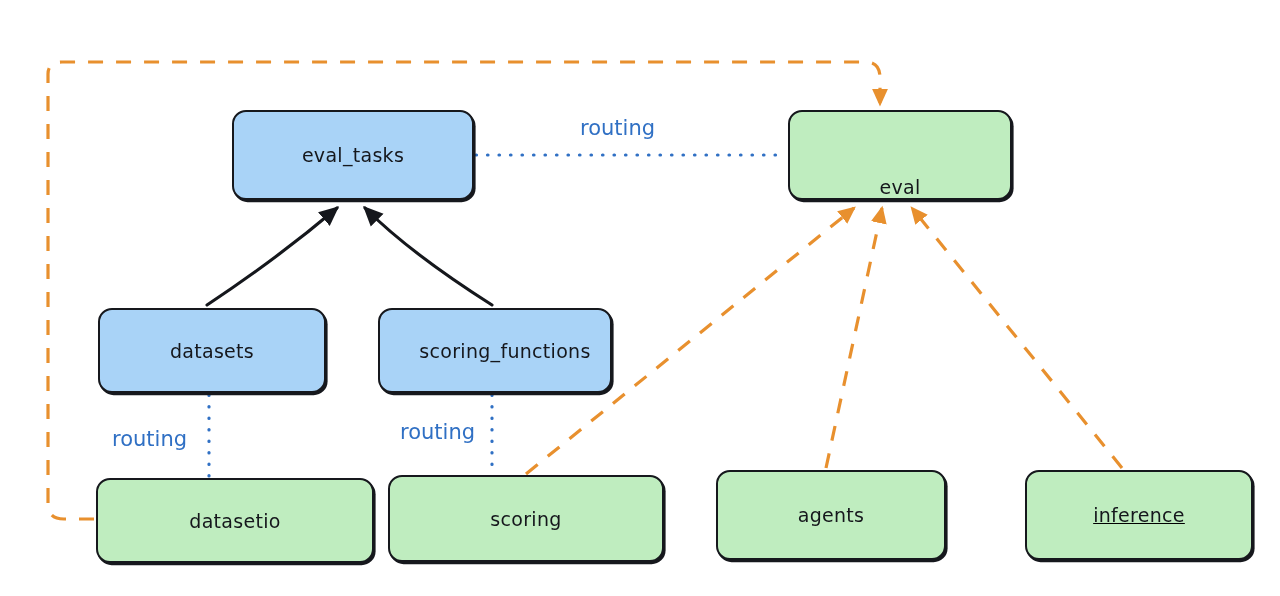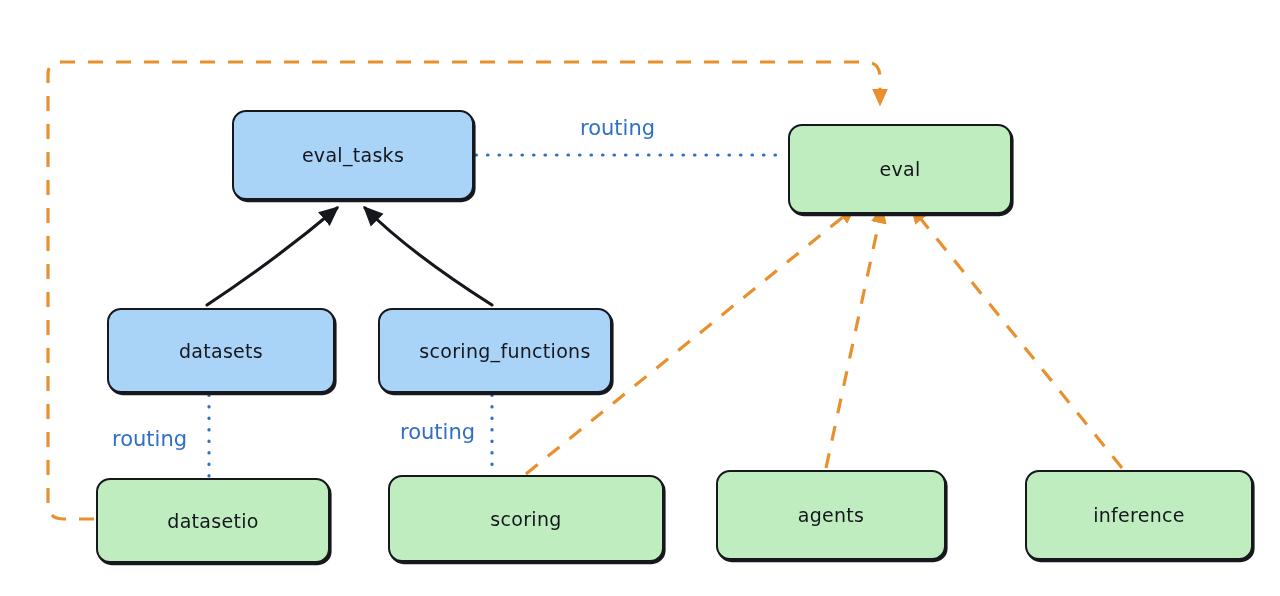--- a/index.html
+++ b/index.html
@@ -107,45 +107,45 @@
 
     <g>
       <path d="M 1122 468 L 912 208" fill="none" stroke="#e8902e" stroke-width="3.2" stroke-linecap="butt" stroke-dasharray="15 13" marker-end="url(#arrow-orange)"></path>
     </g>
   </svg>
 
   <div class="node blue" style="left:232px; top:110px; width:242px; height:90px;">
     <span class="node-label">eval_tasks</span>
   </div>
 
-  <div class="node green" style="left:788px; top:124px; width:224px; height:90px;">
+  <div class="node green" style="left:788px; top:110px; width:224px; height:90px;align-items:flex-end;">
     <span class="node-label">eval</span>
   </div>
 
-  <div class="node blue" style="left:98px; top:308px; width:228px; height:85px;margin-left:9px;">
+  <div class="node blue" style="left:98px; top:308px; width:228px; height:85px;">
     <span class="node-label">datasets</span>
   </div>
 
   <div class="node blue" style="left:378px; top:308px; width:234px; height:85px;padding-left:20px;">
     <span class="node-label">scoring_functions</span>
   </div>
 
-  <div class="node green" style="left:96px; top:478px; width:234px; height:85px;align-items:center;">
+  <div class="node green" style="left:96px; top:478px; width:278px; height:85px;align-items:center;">
     <span class="node-label">datasetio</span>
   </div>
 
   <div class="node green" style="left:388px; top:475px; width:276px; height:87px;">
     <span class="node-label">scoring</span>
   </div>
 
   <div class="node green" style="left:708px; top:470px; width:230px; height:90px;margin-left:8px;">
     <span class="node-label">agents</span>
   </div>
 
-  <div class="node green" style="left:1025px; top:470px; width:228px; height:90px;">
+  <div class="node green" style="left:1025px; top:470px; width:228px; height:90px;text-decoration:underline;">
     <span class="node-label">inference</span>
   </div>
 
   <div class="edge-label" style="left:578px; top:116px;">routing</div>
 
   <div class="edge-label" style="left:110px; top:427px;">routing</div>
 
   <div class="edge-label" style="left:398px; top:420px;">routing</div>
 
 </div>

